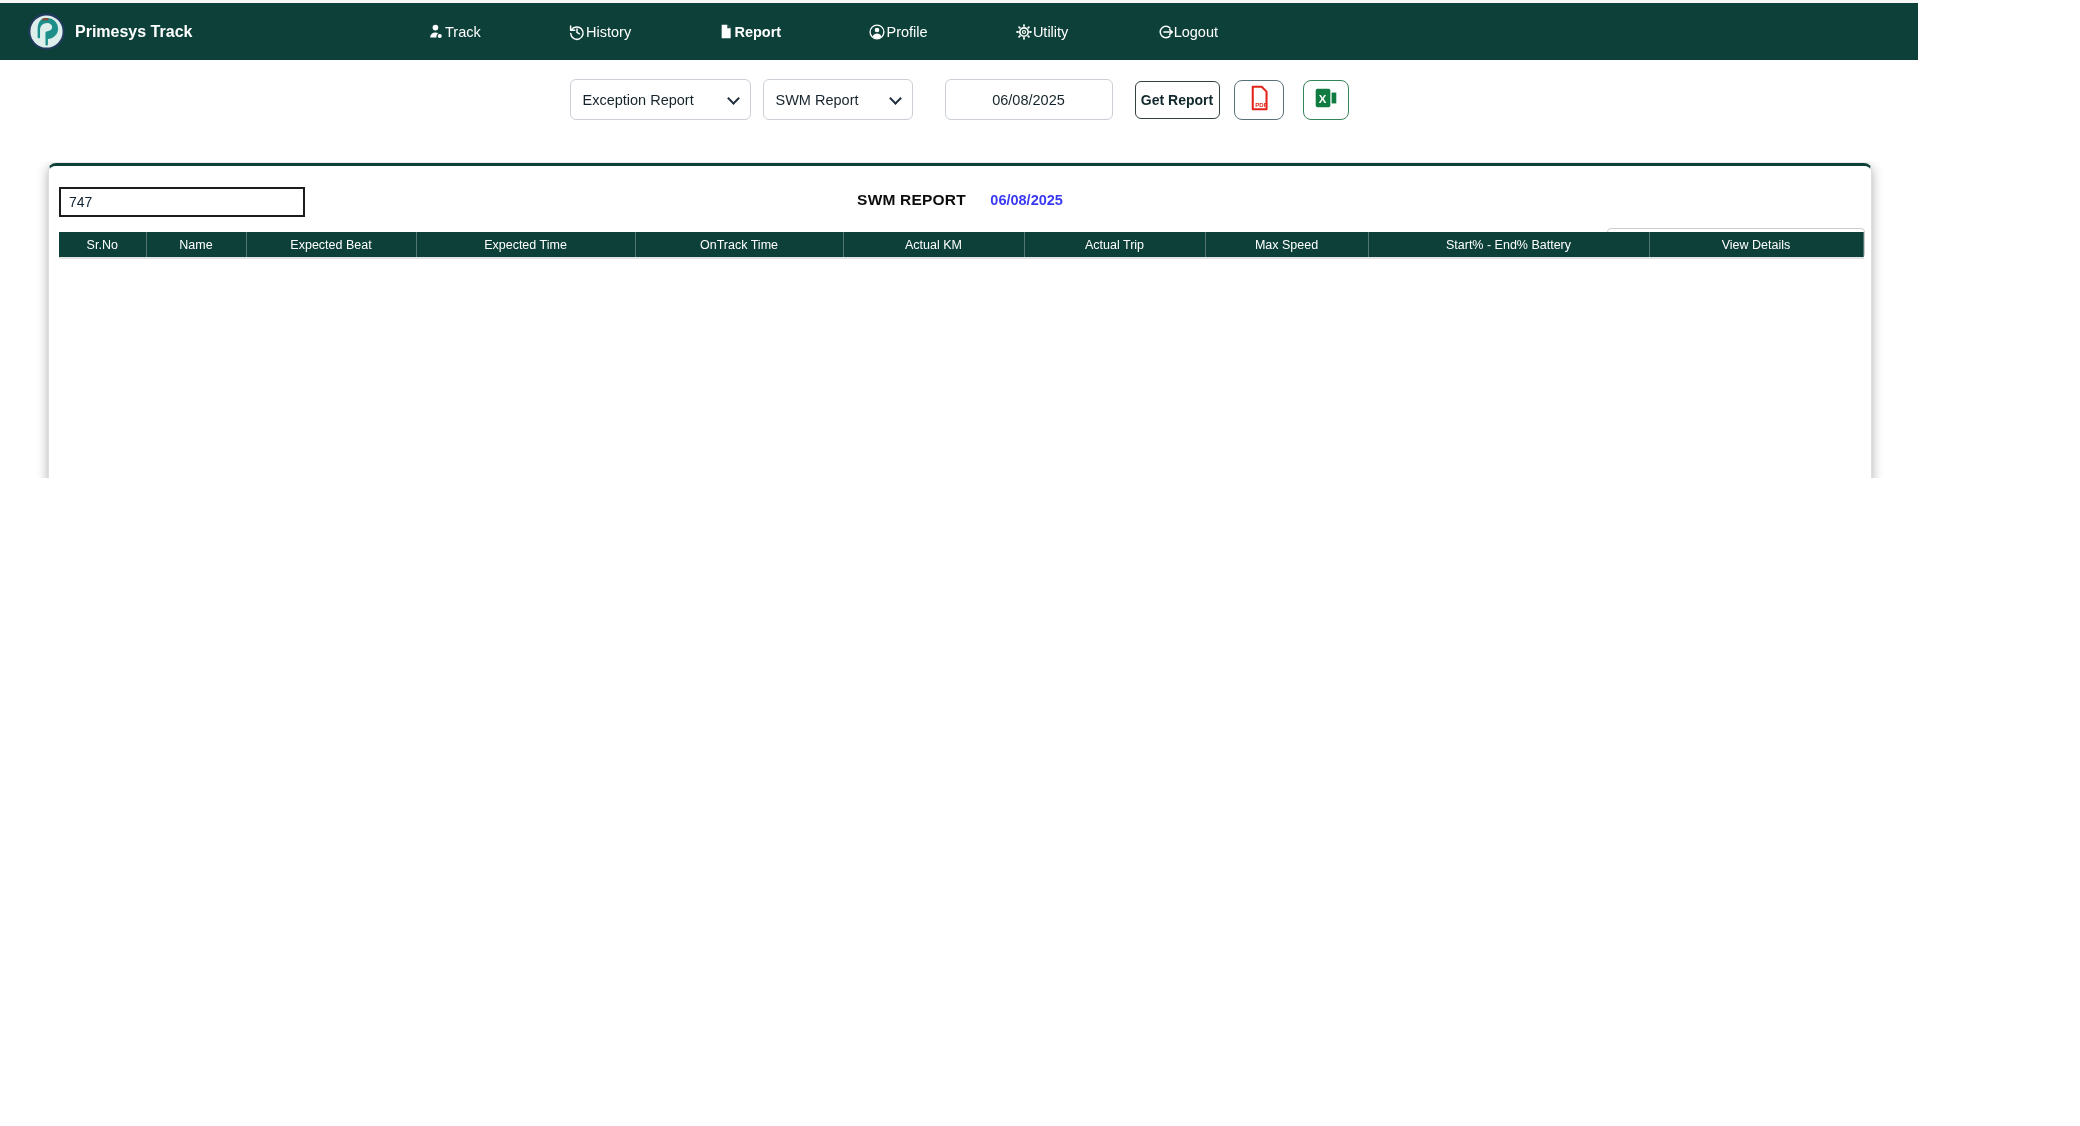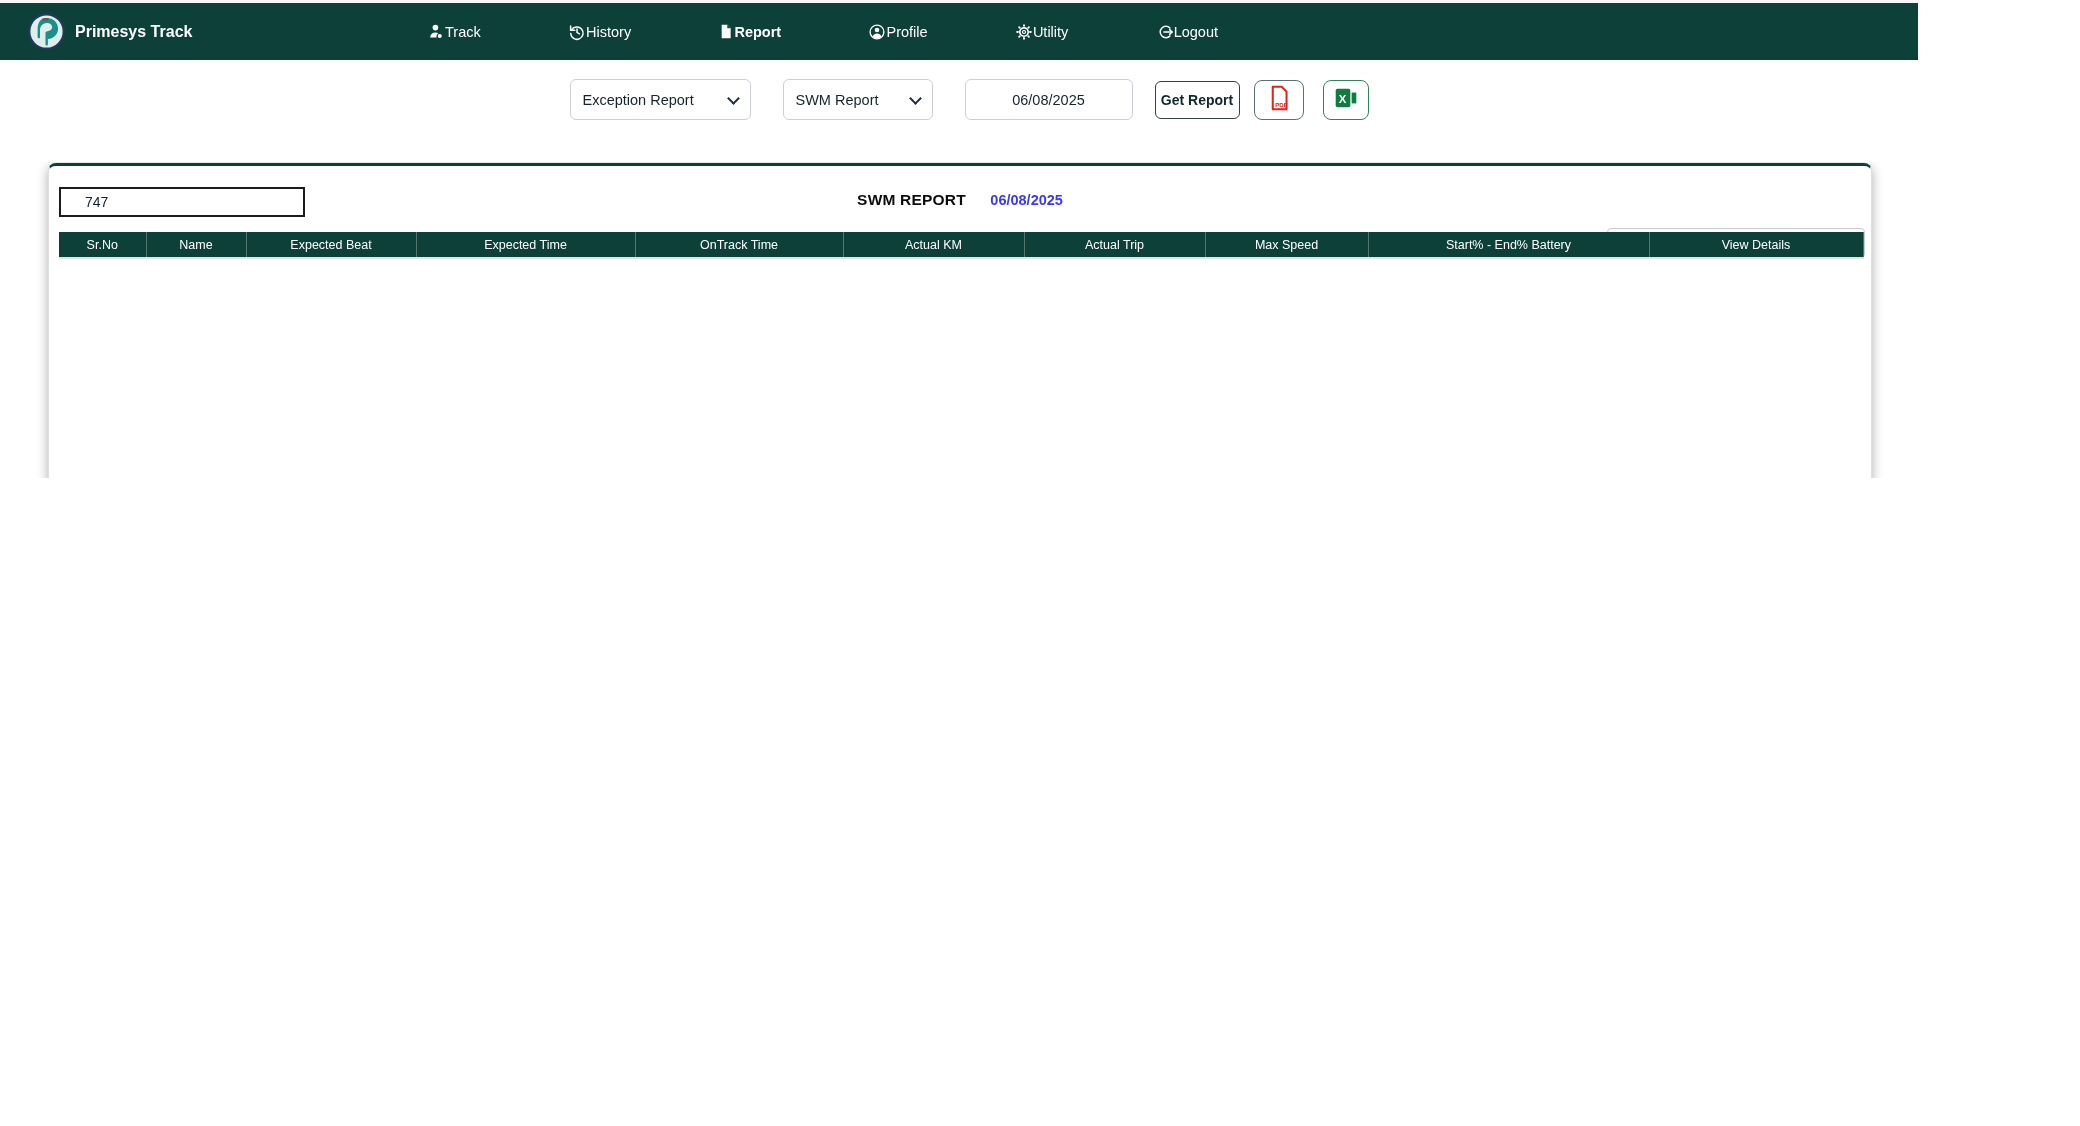--- a/index.html
+++ b/index.html
@@ -22,21 +22,21 @@
          display:flex; justify-content:space-between; align-items:center; }
   .nav-item { display:flex; align-items:center; gap:0; font-size:14.5px; color:#fff; cursor:pointer; white-space:nowrap; }
   .nav-item.active { font-weight:bold; }
   .nav-item svg { display:block; }
   .welcome { position:absolute; right:14px; top:0; height:57px; display:flex; align-items:center;
              font-size:15px; color:#fff; white-space:nowrap; }
 
   
   .toolbar { position:absolute; top:79px; left:0; width:1918px; height:41px;
              display:flex; justify-content:center; align-items:center; }
-  .select-wrap { position:relative; height:41px;margin-left:20px; }
+  .select-wrap { position:relative; height:41px; }
   .select-wrap::after {
     content:""; position:absolute; right:13px; top:15px; width:7px; height:7px;
     border-right:2px solid #1f2d3d; border-bottom:2px solid #1f2d3d;
     transform:rotate(45deg); pointer-events:none;
   }
   .tb-select {
     -webkit-appearance:none; appearance:none; width:100%; height:41px;
     border:1px solid #cbd0d6; border-radius:6px; background:#fff;
     font-family:"Liberation Sans", sans-serif; font-size:14.5px; color:#16242c;
     padding:0 28px 0 12px; outline:none; cursor:pointer;
@@ -63,21 +63,21 @@
   
   .panel-clip { position:absolute; top:162px; left:34px; width:1860px; height:316px; overflow:hidden; }
   .panel {
     position:absolute; left:14px; top:1px; width:1824px; height:330px;
     background:#fff; border:1px solid #dedede; border-top:3px solid #0d4039;
     border-radius:8px; box-shadow:0 3px 12px rgba(0,0,0,0.32);
   }
   .search-input {
     position:absolute; left:10px; top:21px; width:246px; height:30px;
     border:2px solid #1c1c1c; font-family:"Liberation Sans", sans-serif;
-    font-size:14px; color:#10202c; padding:0 24px; outline:none; background:#fff;
+    font-size:14px; color:#10202c; padding:0 8px; outline:none; background:#fff;
   }
   .panel-title { position:absolute; left:0; top:25px; width:100%; text-align:center; pointer-events:none; }
   .panel-title .t { font-size:15.5px; font-weight:bold; color:#0c0c0c; letter-spacing:0.2px; }
   .panel-title .d { font-size:14.5px; font-weight:bold; color:#3a3af2; margin-left:20px; }
   .filter-wrap { position:absolute; right:6px; top:18px; width:258px; height:26px;margin-top:44px; }
   .filter-wrap::after {
     content:""; position:absolute; right:12px; top:10px; width:6px; height:6px;
     border-right:2px solid #1f2d3d; border-bottom:2px solid #1f2d3d;
     transform:rotate(45deg); pointer-events:none;
   }

